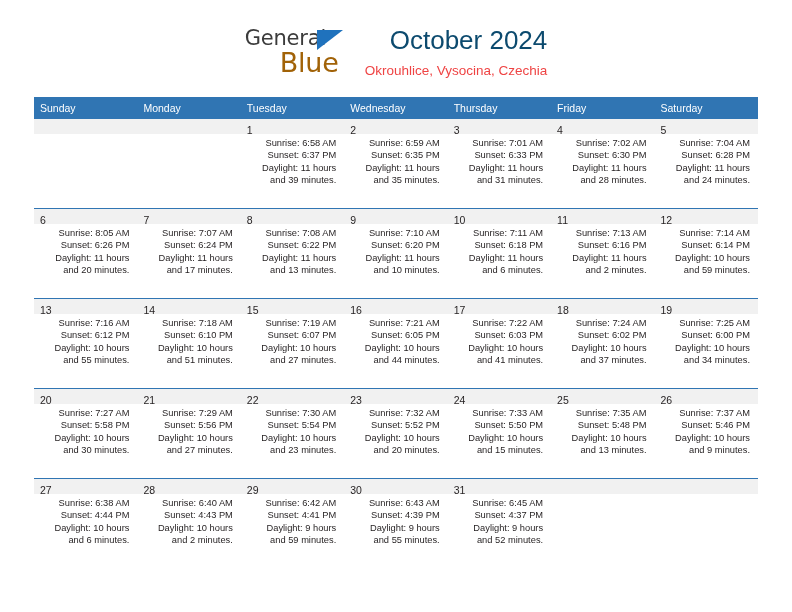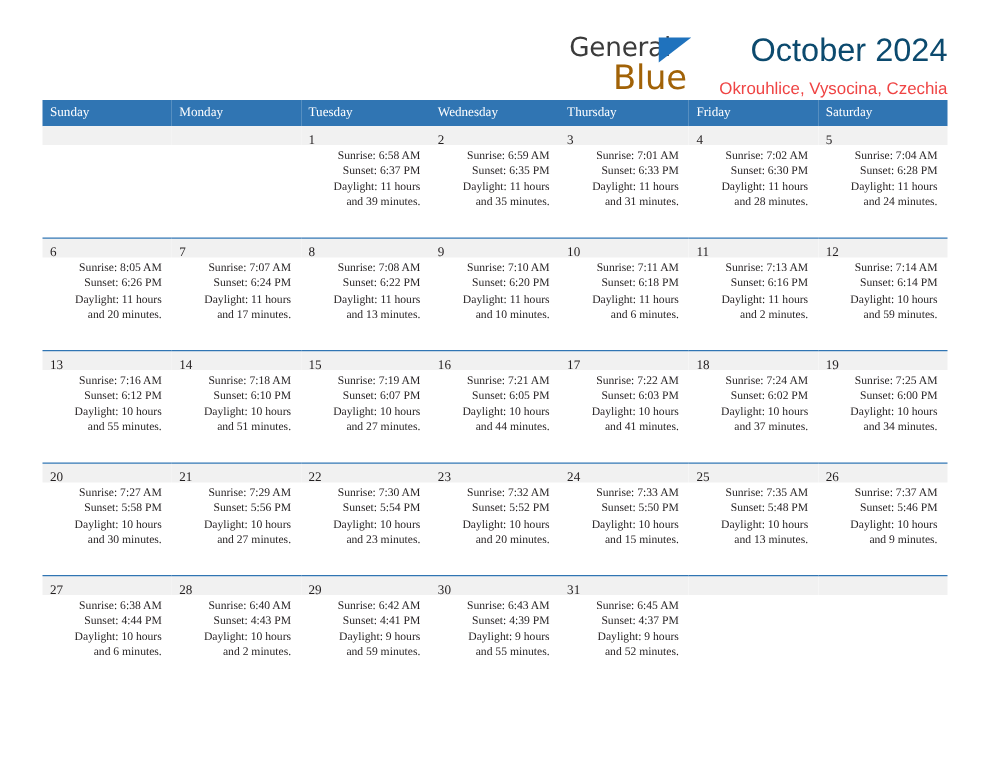--- a/index.html
+++ b/index.html
@@ -20,21 +20,21 @@
     width: 792px;
     height: 612px;
     box-sizing: border-box;
     padding: 0 34px;
   }
 
   
   .masthead {
     display: flex;
     align-items: flex-start;
-    justify-content: flex-end;
+    justify-content: center;
     padding-top: 26px;
     height: 72px;
     box-sizing: border-box;
   }
 
   .logo {
     position: relative;
     width: 120px;
     height: 48px;
     line-height: 1;
@@ -81,25 +81,24 @@
   }
   .cal-subtitle {
     font-size: 13.5px;
     color: #ef4444;
     margin-top: 9px;
     line-height: 1.1;
   }
 
   
   .calendar {
-    margin-top: 8px;
+    margin-top: 25px;
     width: 100%;
     border-collapse: collapse;
     table-layout: fixed;
-    font-family: Liberation Serif, serif;
   }
 
   .calendar th {
     background: #3075b3;
     color: #ffffff;
     font-size: 10.5px;
     font-weight: normal;
     text-align: left;
     padding: 5px 0 5px 6px;
     height: 11px;

